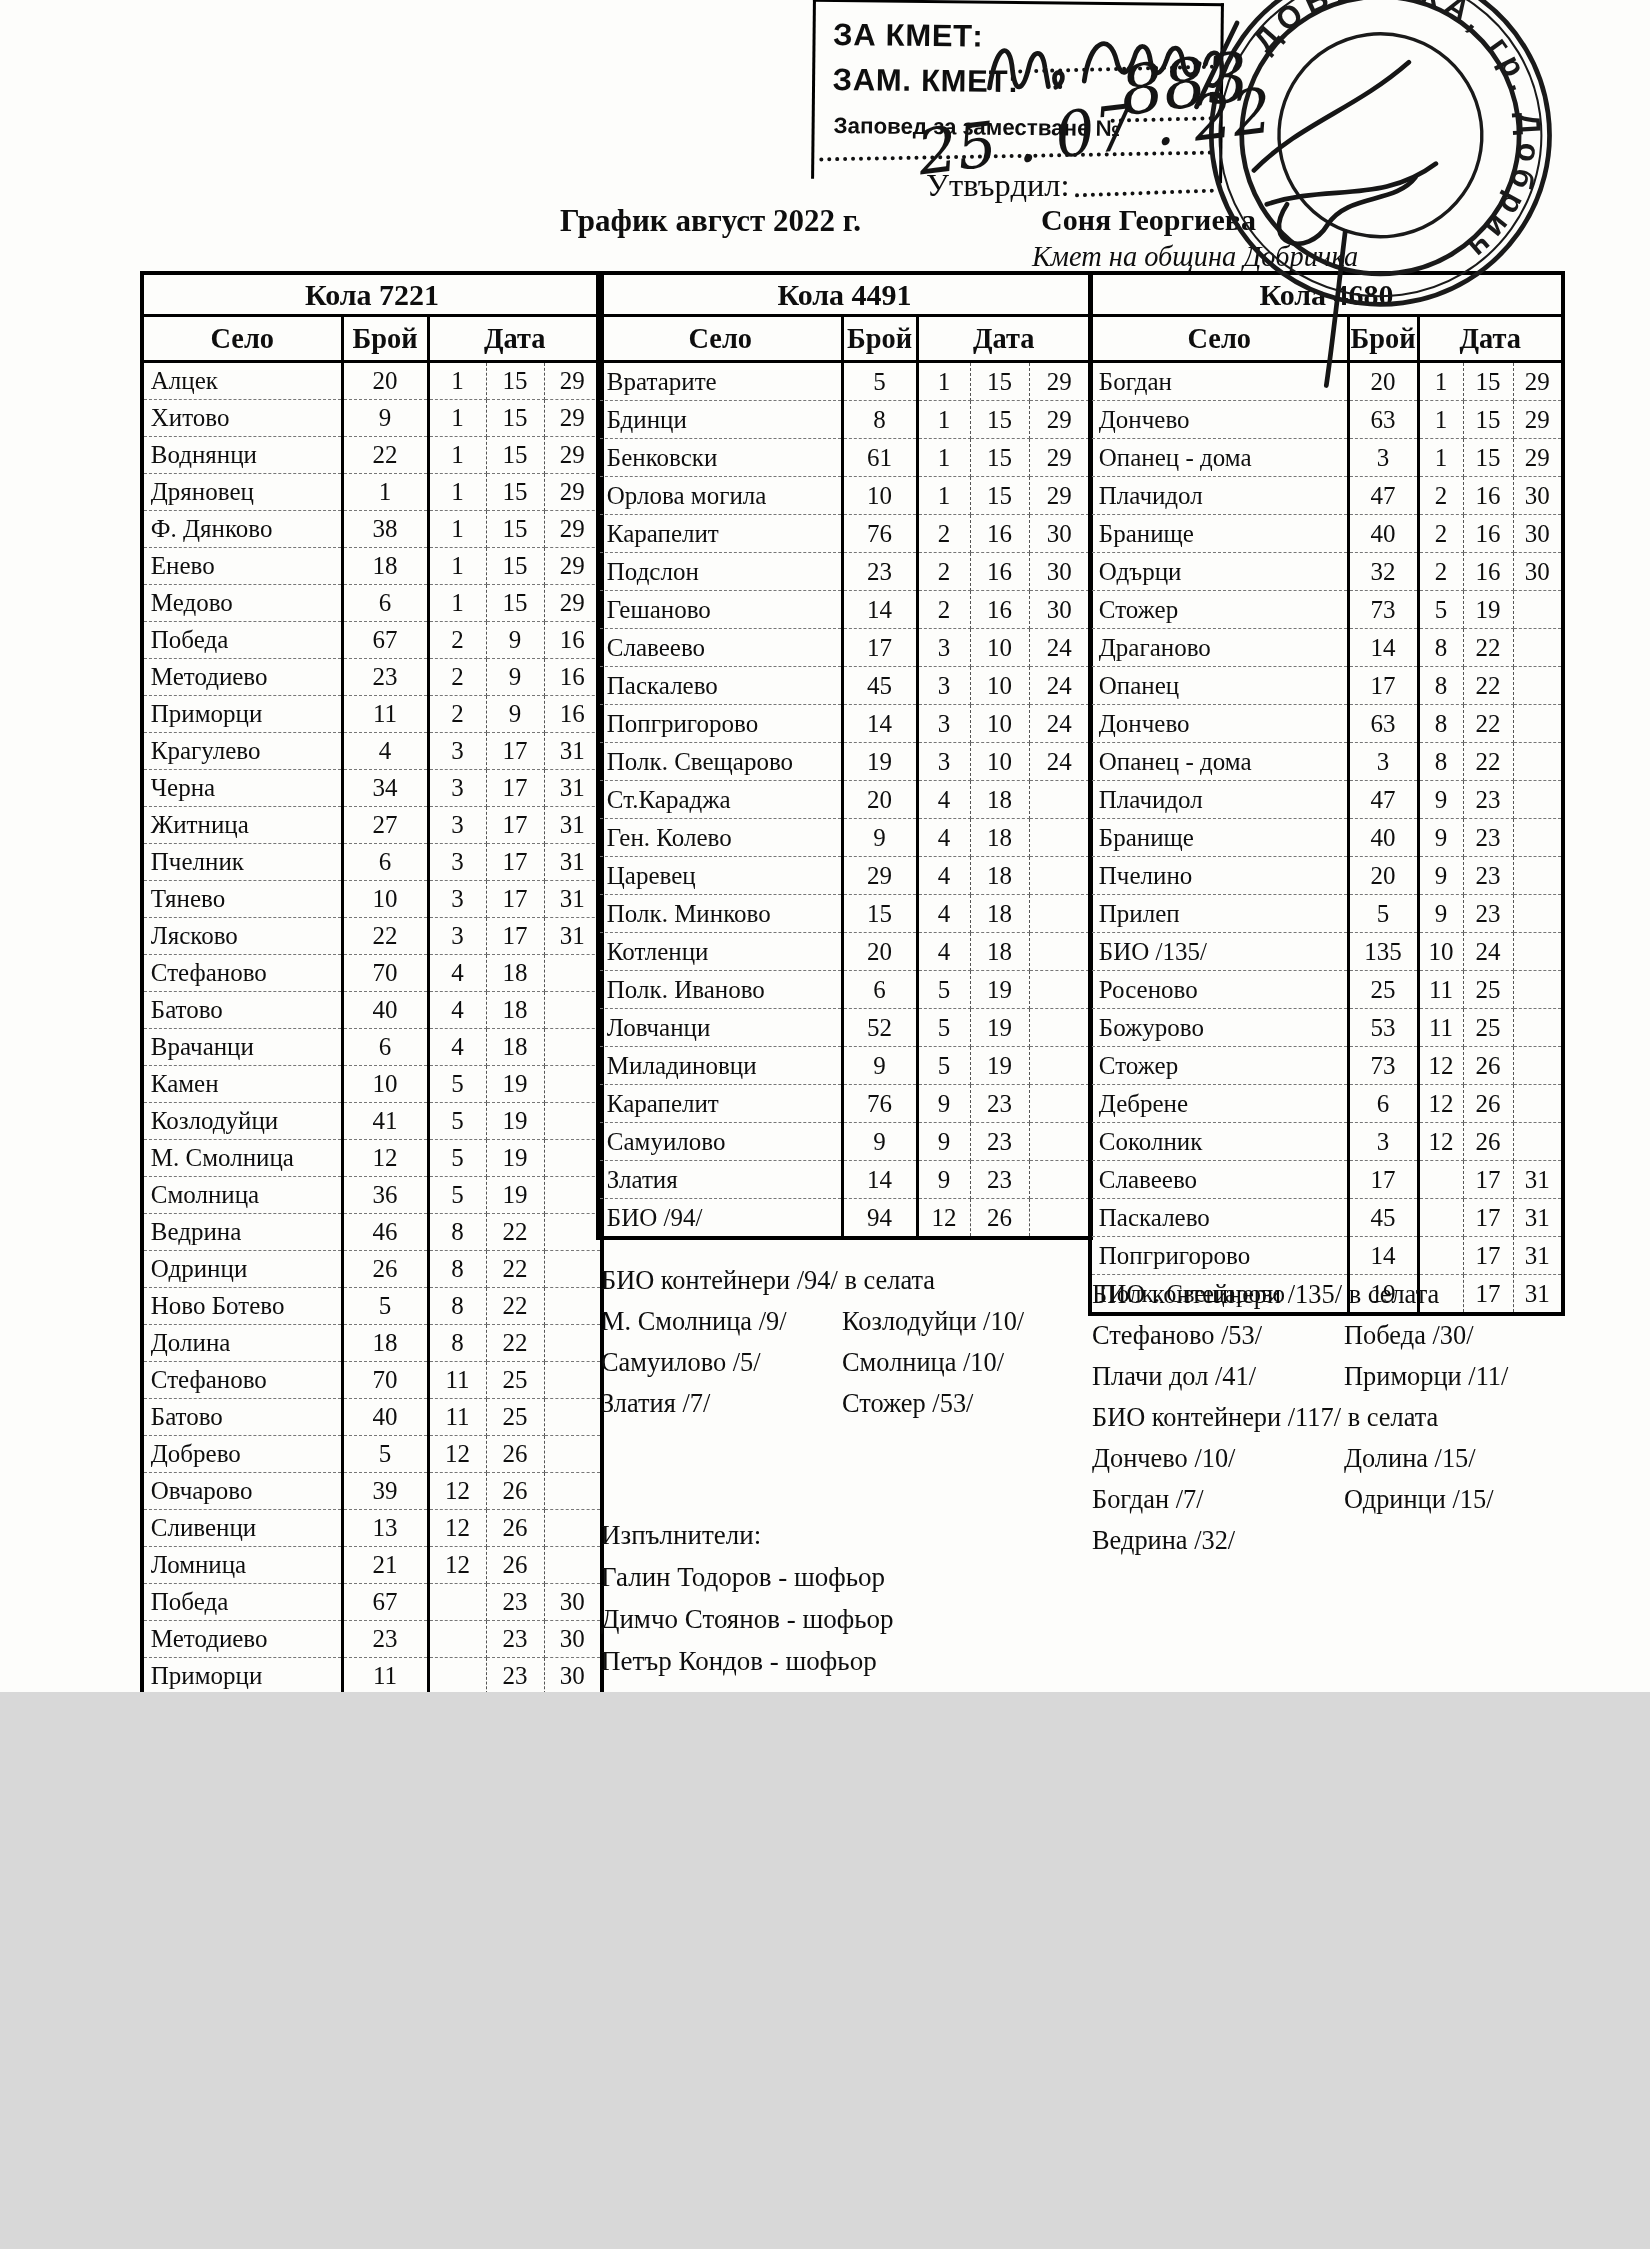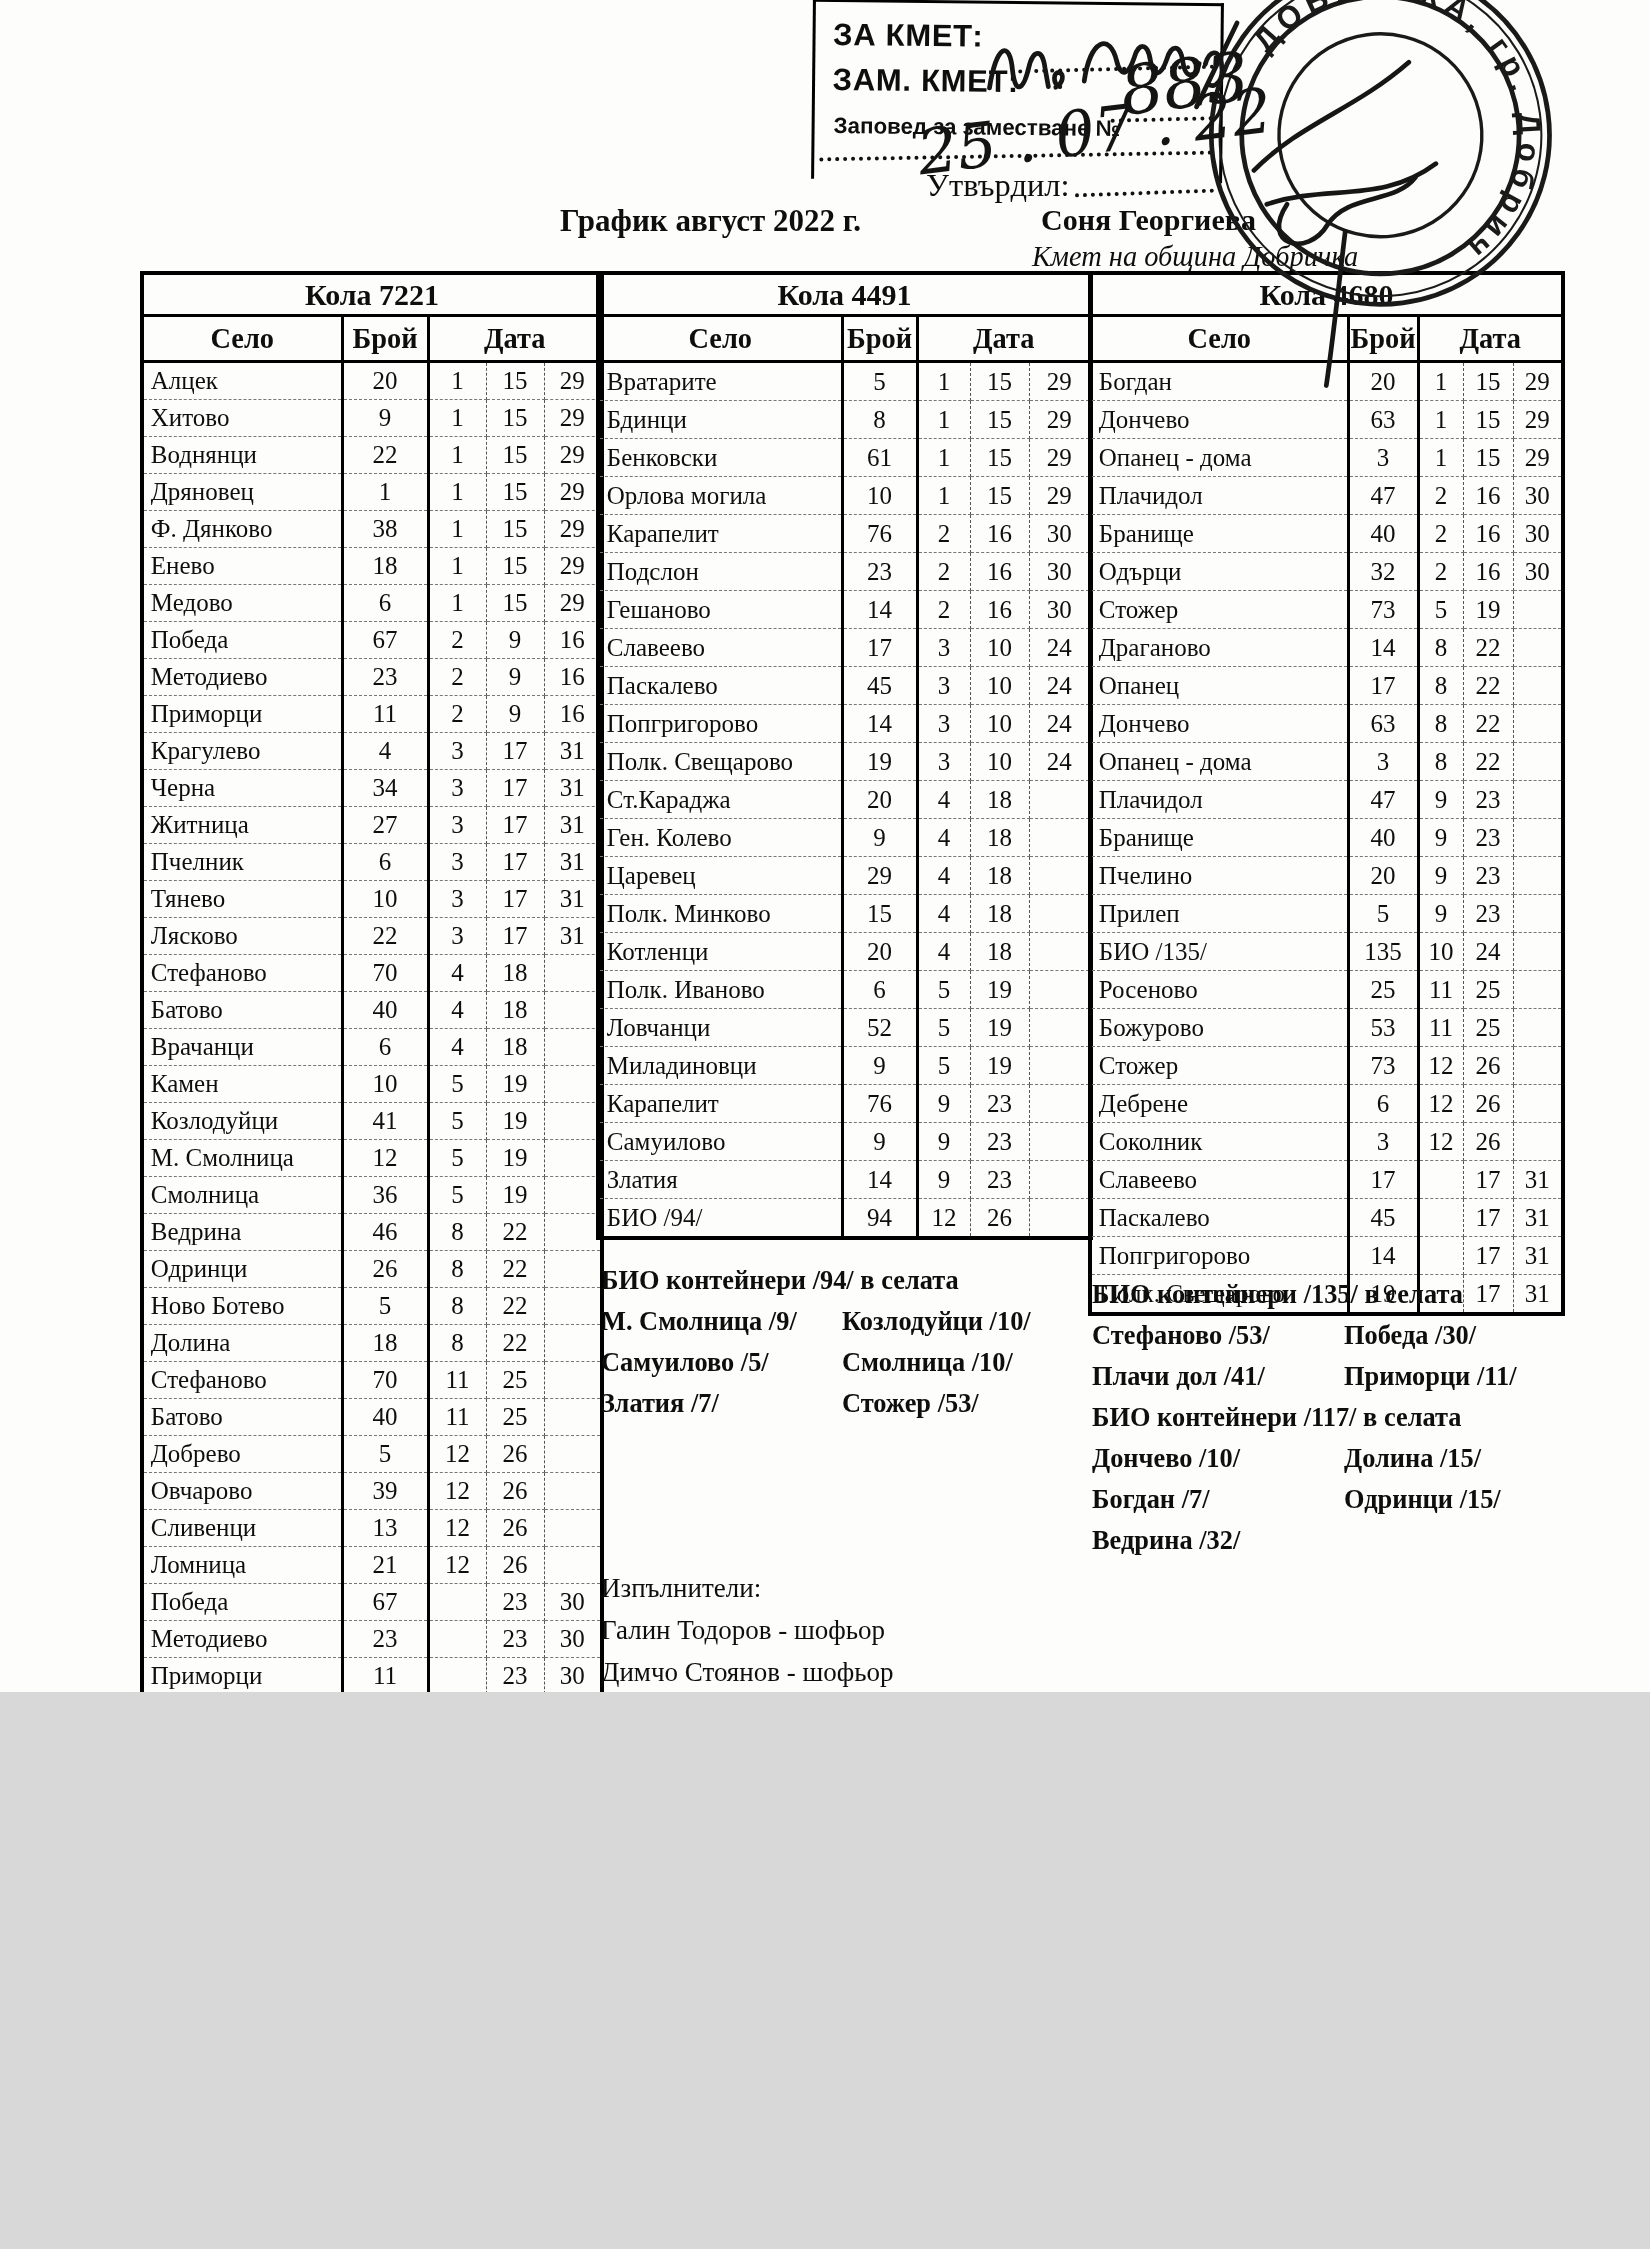--- a/index.html
+++ b/index.html
@@ -36,27 +36,27 @@
   .t2 td,.t3 td{height:35px;}
   td.col0{border-right:3.4px solid #000;text-align:left;padding-left:6.8px;}
   td.col1{border-right:3.4px solid #000;text-align:center;}
   td.col2,td.col3{border-right:1.4px dashed #555;text-align:center;}
   td.col4{text-align:center;}
   .t1{left:140px;width:460px;}
   .t2{left:596px;width:493px;}
   .t3{left:1088px;width:473px;}
 
   
-  .notes{position:absolute;font-size:26.4px;line-height:41px;font-weight:bold;}
+  .notes{position:absolute;font-size:26.4px;line-height:41px;}
   .notes-middle{left:601px;top:1260px;width:482px;}
   .notes-right{left:1092px;top:1274px;width:548px;}
   .note-title{font-size:26.4px;}
   .note-pair{display:flex;}
   .note-item{display:inline-block;width:252px;}
-  .executors{position:absolute;left:601px;top:1567px;font-size:27px;line-height:42px;}
+  .executors{position:absolute;left:601px;top:1514px;font-size:27px;line-height:42px;}
   .exec-title{font-weight:normal;}
 
   
   .overlay{position:absolute;left:0;top:0;pointer-events:none;}
 </style>
 </head>
 <body>
 
 <div class="page">
 

